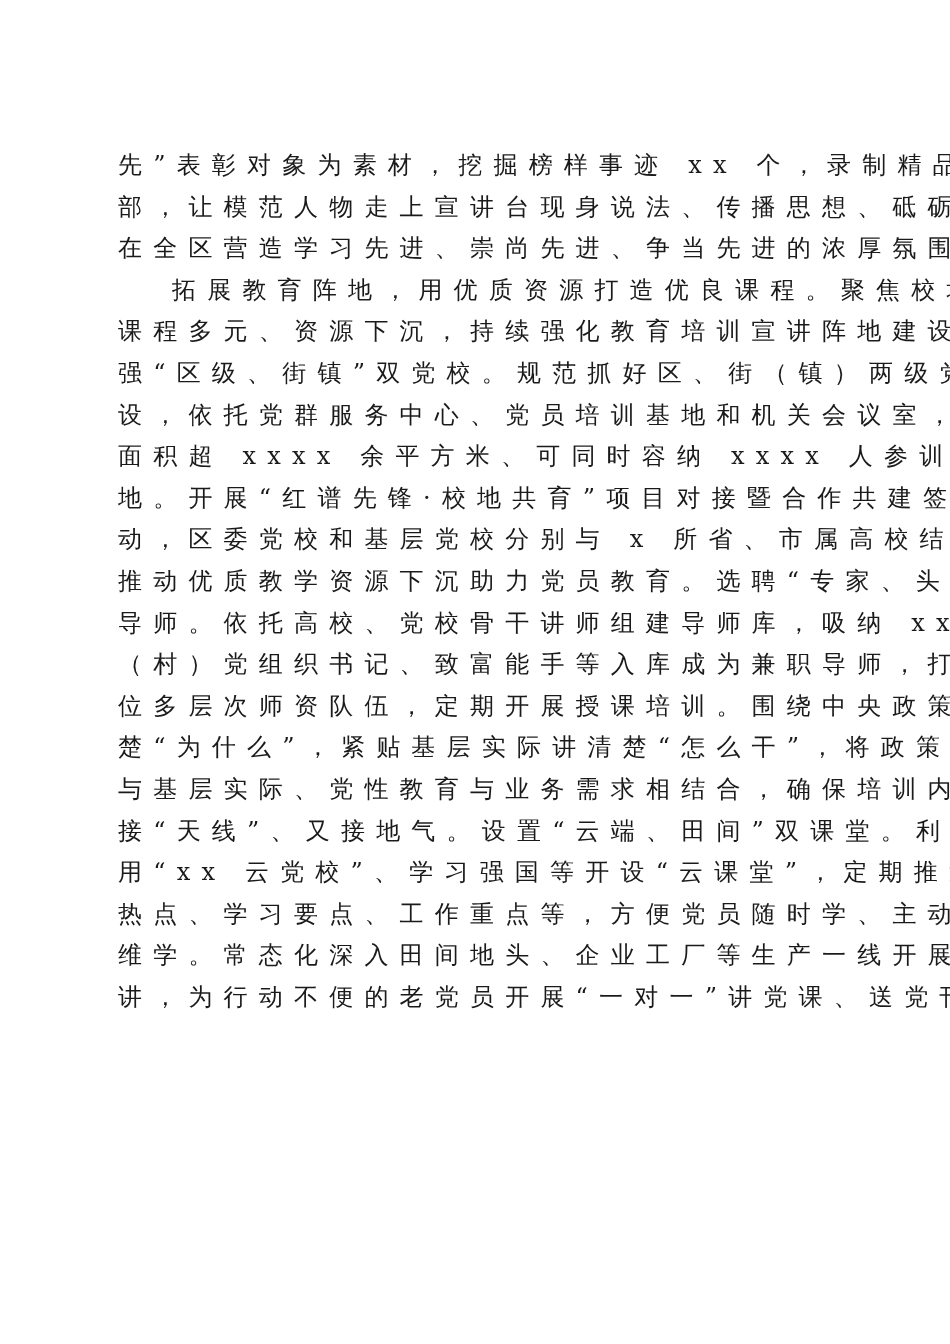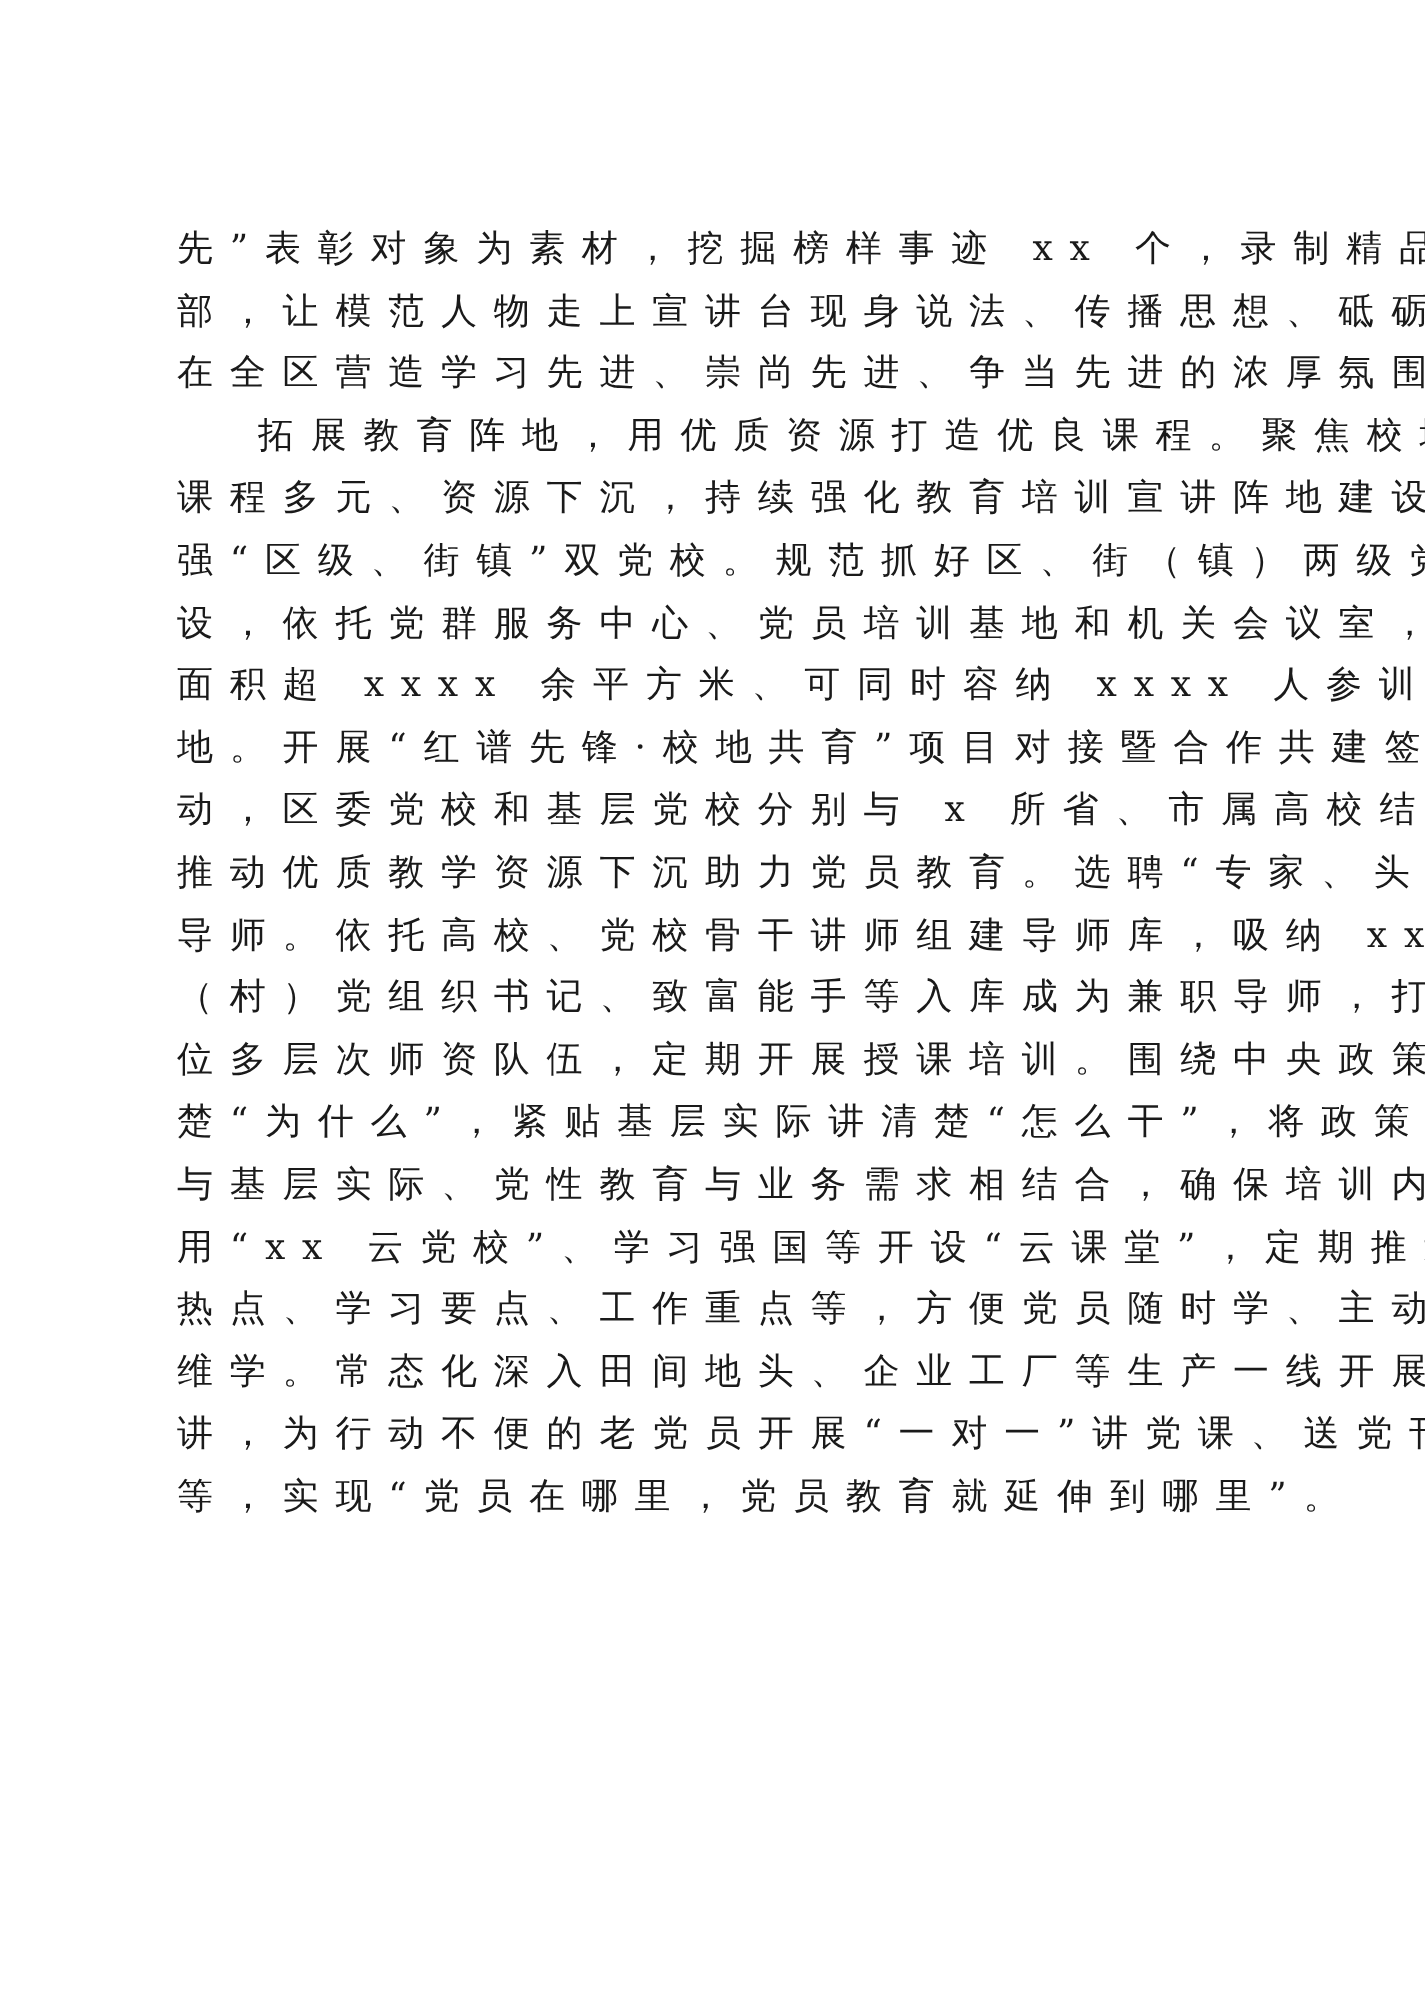--- a/index.html
+++ b/index.html
@@ -33,19 +33,19 @@
     <div class="line">设，依托党群服务中心、党员培训基地和机关会议室，打造总</div>
     <div class="line">面积超 xxxx 余平方米、可同时容纳 xxxx 人参训的基层教学阵</div>
     <div class="line">地。开展“红谱先锋·校地共育”项目对接暨合作共建签约活</div>
     <div class="line">动，区委党校和基层党校分别与 x 所省、市属高校结对共建，</div>
     <div class="line">推动优质教学资源下沉助力党员教育。选聘“专家、头雁”双</div>
     <div class="line">导师。依托高校、党校骨干讲师组建导师库，吸纳 xx 名社区</div>
     <div class="line">（村）党组织书记、致富能手等入库成为兼职导师，打造全方</div>
     <div class="line">位多层次师资队伍，定期开展授课培训。围绕中央政策讲清</div>
     <div class="line">楚“为什么”，紧贴基层实际讲清楚“怎么干”，将政策理论</div>
     <div class="line">与基层实际、党性教育与业务需求相结合，确保培训内容既</div>
+    <div class="line">接“天线”、又接地气。设置“云端、田间”双课堂。利</div>
     <div class="line">用“xx 云党校”、学习强国等开设“云课堂”，定期推送时政</div>
     <div class="line">热点、学习要点、工作重点等，方便党员随时学、主动学、多</div>
     <div class="line">维学。常态化深入田间地头、企业工厂等生产一线开展巡回宣</div>
     <div class="line">讲，为行动不便的老党员开展“一对一”讲党课、送党刊书籍</div>
-    <div class="line last">等，实现“党员在哪里，党员教育就延伸到哪里”。</div>
   </div>
 </div>
 
 </body></html>

